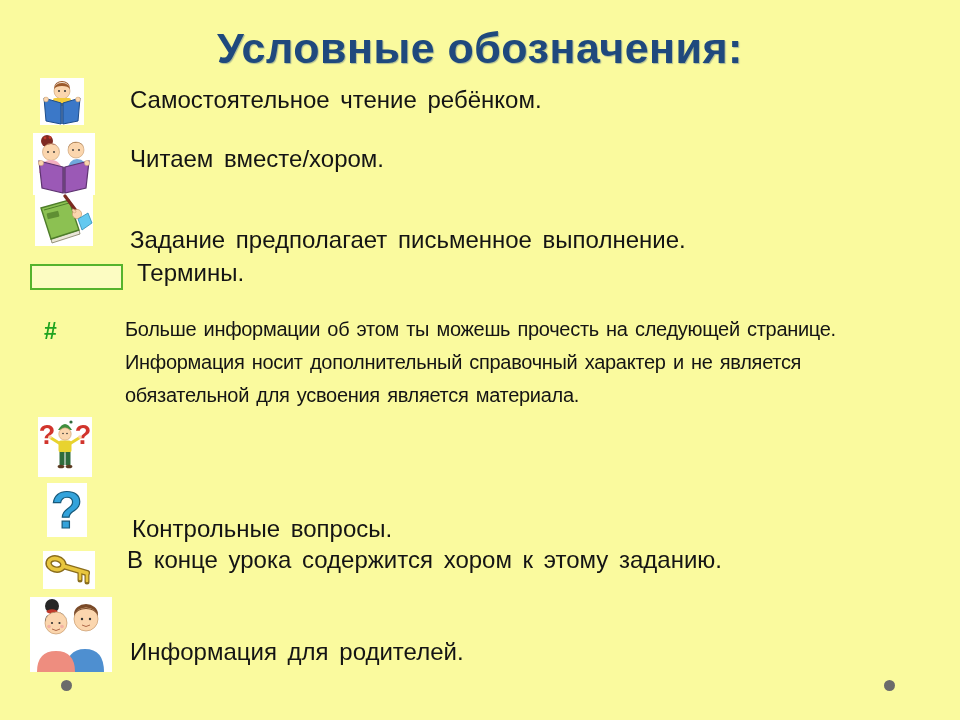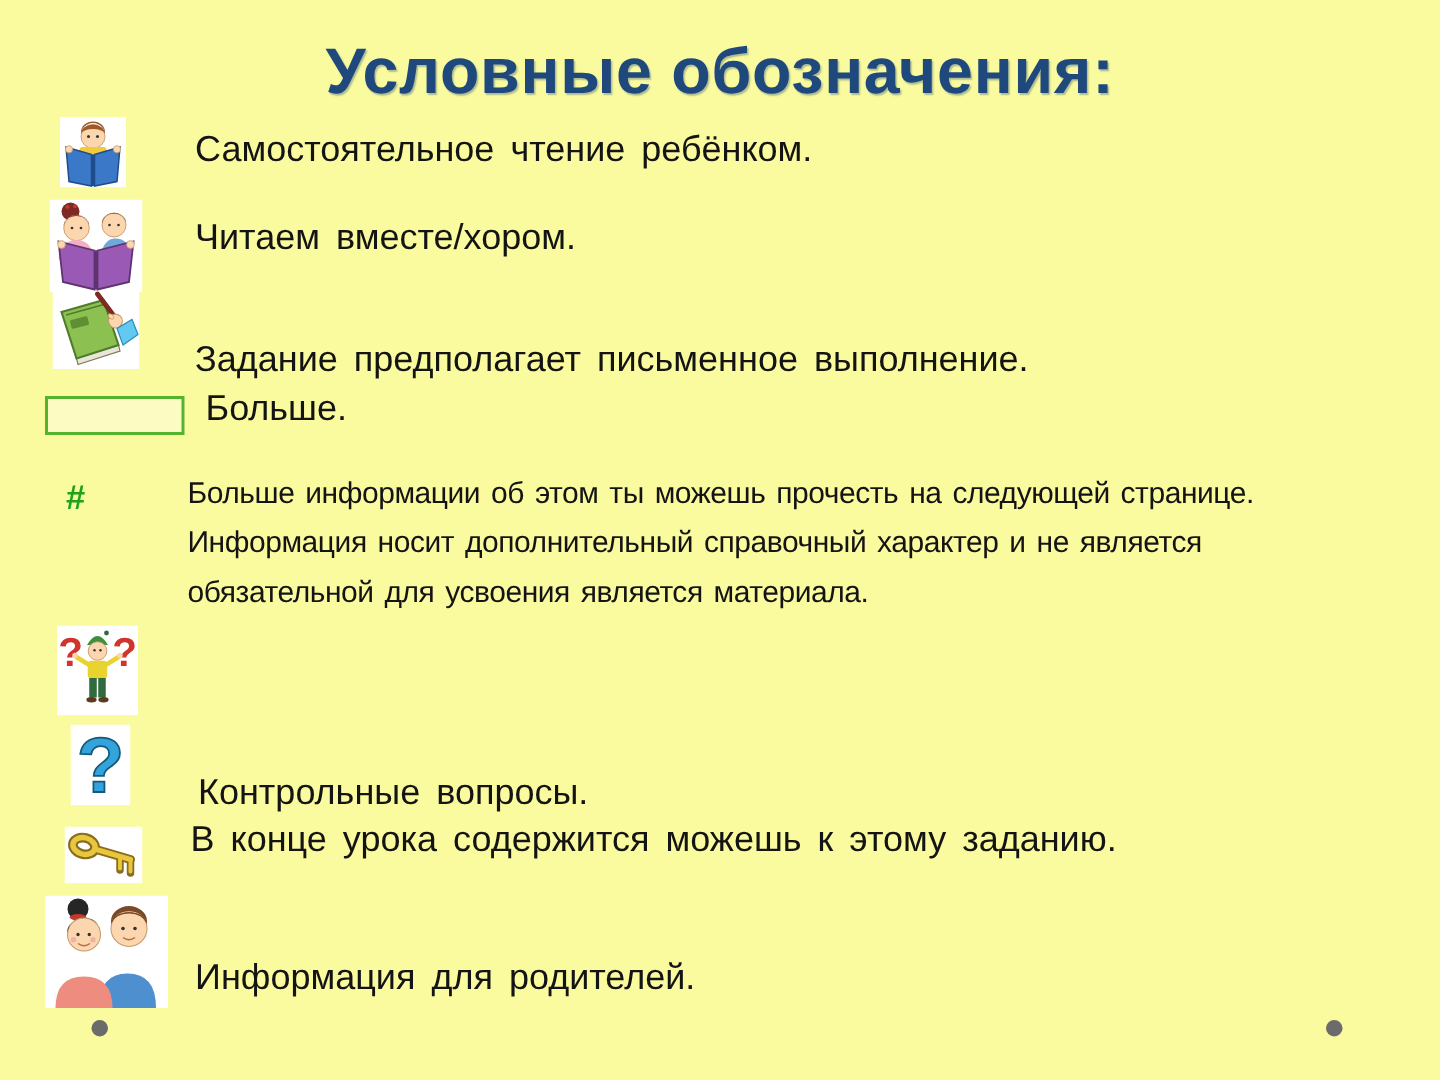--- a/index.html
+++ b/index.html
@@ -99,21 +99,21 @@
       <rect x="12" y="18" width="12" height="6" rx="1" transform="rotate(-14 18 21)" fill="#5F8F33"></rect>
       <line x1="30" y1="2" x2="42" y2="18" stroke="#7B2B20" stroke-width="3.2" stroke-linecap="round"></line>
       <circle cx="42" cy="20" r="4.6" fill="#FBD6AE" stroke="#C79A6B" stroke-width="0.7"></circle>
       <ellipse cx="39" cy="17" rx="2.2" ry="1.4" transform="rotate(40 39 17)" fill="#FBD6AE" stroke="#C79A6B" stroke-width="0.5"></ellipse>
       <polygon points="43,25 53,19 57,29 47,36" fill="#63C9F0" stroke="#2E8DB5" stroke-width="0.8"></polygon>
     </svg>
   </div>
   <div class="label" style="left:130px;top:204px;margin-top:24px;">Задание предполагает письменное выполнение.</div>
 
   <div class="terms-box"></div>
-  <div class="label" style="left:137px;top:261px;">Больше.</div>
+  <div class="label" style="left:137px;top:261px;">Термины.</div>
 
   <div class="hash">#</div>
   <div class="note-line" style="top:350px;">Информация  носит дополнительный  справочный характер и не является</div>
   <div class="note-line" style="top:317px;">Больше информации  об этом ты можешь прочесть на следующей странице.</div>
   <div class="note-line" style="top:383px;">обязательной для  усвоения является материала.</div>
 
   <div class="icon-box" style="left:38px;top:417px;width:54px;height:60px;">
     <svg viewBox="0 0 54 60">
       <rect x="0" y="0" width="54" height="60" fill="#ffffff"></rect>
       <text x="9" y="27" font-family="Liberation Sans,sans-serif" font-size="27" font-weight="bold" fill="#D1342C" text-anchor="middle">?</text>
@@ -151,21 +151,21 @@
         <line x1="20" y1="15" x2="44" y2="22" stroke="#8A6D1C" stroke-width="6"></line>
         <line x1="37" y1="21" x2="37" y2="29" stroke="#8A6D1C" stroke-width="5"></line>
         <line x1="44" y1="22" x2="44" y2="31" stroke="#8A6D1C" stroke-width="5"></line>
         <ellipse cx="13" cy="13" rx="7.5" ry="5.5" fill="none" stroke="#E8C63E" stroke-width="3.6" transform="rotate(14 13 13)"></ellipse>
         <line x1="20" y1="15" x2="44" y2="22" stroke="#E8C63E" stroke-width="3.4"></line>
         <line x1="37" y1="21" x2="37" y2="28" stroke="#E8C63E" stroke-width="2.6"></line>
         <line x1="44" y1="22" x2="44" y2="30" stroke="#E8C63E" stroke-width="2.6"></line>
       </g>
     </svg>
   </div>
-  <div class="label" style="left:127px;top:548px;">В конце урока содержится можешь к этому заданию.</div>
+  <div class="label" style="left:127px;top:548px;">В конце урока содержится хором к этому заданию.</div>
 
   <div class="icon-box" style="left:30px;top:597px;width:82px;height:75px;">
     <svg viewBox="0 0 82 75">
       <rect x="0" y="0" width="82" height="75" fill="#ffffff"></rect>
       <circle cx="56" cy="22" r="12" fill="#FBD6AE" stroke="#C79A6B" stroke-width="0.7"></circle>
       <path d="M44,20 a12,9.5 0 0 1 24,0 l0,-3 a12,10 0 0 0 -24,0 z" fill="#7A4A28"></path>
       <path d="M44,19 a12,8 0 0 1 24,0 q-3,-7 -12,-7 q-9,0 -12,7 z" fill="#7A4A28"></path>
       <circle cx="52" cy="22" r="1.2" fill="#333"></circle>
       <circle cx="60" cy="22" r="1.2" fill="#333"></circle>
       <path d="M52,28 q4,3 8,0" fill="none" stroke="#B06A4A" stroke-width="1"></path>

